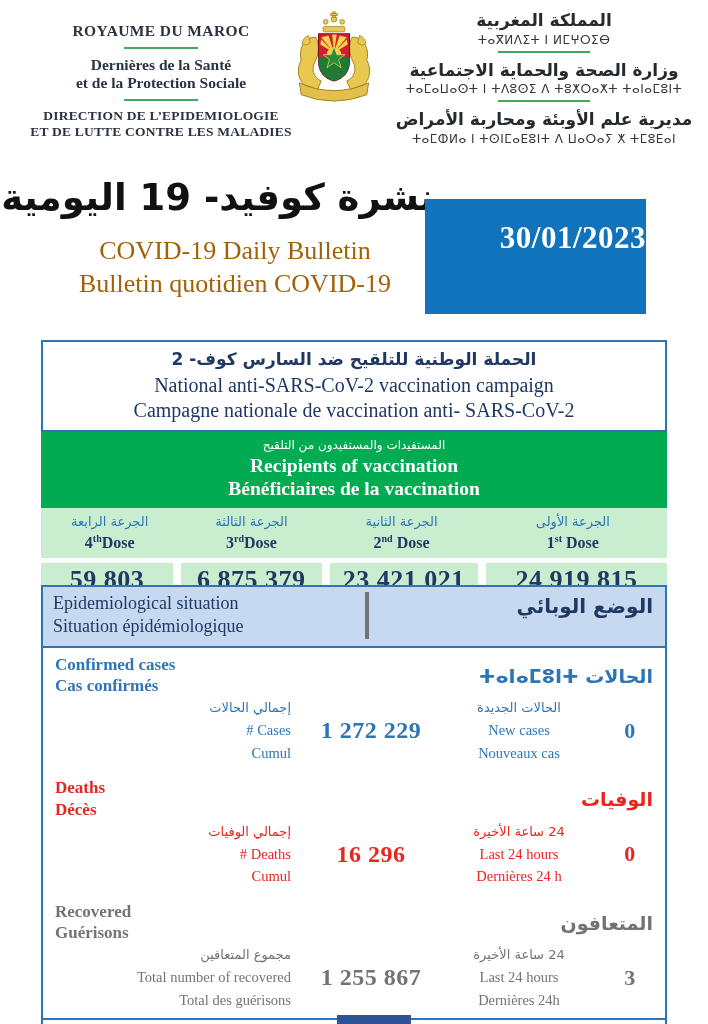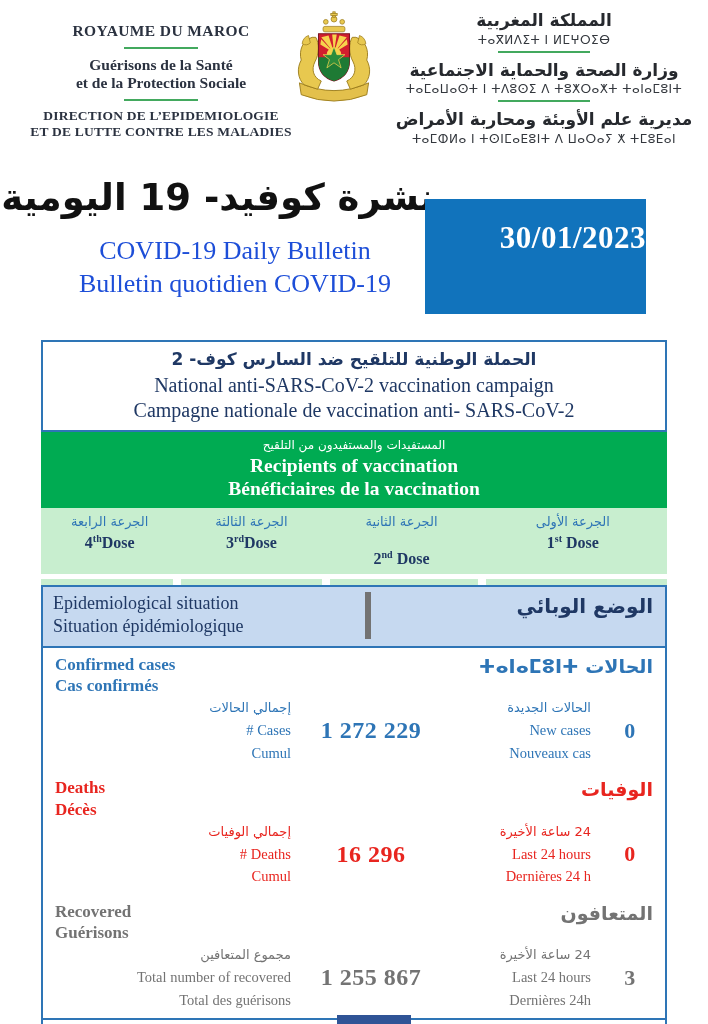--- a/index.html
+++ b/index.html
@@ -16,21 +16,21 @@
   .gsep{width:74px;height:2px;background:#43a95e;margin:7px auto 7px;}
   .gsep.g2{width:92px;margin:4px auto 5px;}
   .crest{position:absolute;left:288px;top:10px;width:92px;height:102px;}
   .hdr-right{position:absolute;left:386px;top:8px;width:316px;text-align:center;color:#26292e;}
   .hdr-right .abig{font-size:17px;font-weight:bold;line-height:1.45;white-space:nowrap;}
   .hdr-right .tif{font-size:12px;letter-spacing:.5px;color:#33373d;white-space:nowrap;}
 
   
   .title-block{position:absolute;left:36px;top:176px;width:398px;text-align:center;}
   .title-ar{font-size:37px;font-weight:bold;white-space:nowrap;margin-bottom:16px;color:#111;}
-  .title-en,.title-fr{font-size:26px;line-height:1.25;color:#1d4ed8;}
+  .title-en,.title-fr{font-size:26px;line-height:1.25;color:#a16207;}
   .date-box{position:absolute;left:425px;top:199px;width:221px;height:115px;box-sizing:border-box;
             padding-top:21px;text-align:center;}
   .date-text{color:#ffffff;font-size:31px;font-weight:bold;letter-spacing:.5px;}
 
   
   .vax{position:absolute;left:41px;top:340px;width:626px;}
   .vax-head{box-sizing:border-box;border:2px solid #2E75B6;padding:5px 4px 7px;text-align:center;}
   .vax-title-ar{font-size:17px;font-weight:bold;line-height:1.5;}
   .vax-title-en,.vax-title-fr{font-size:20px;line-height:1.25;}
   .vax-band{text-align:center;color:#ffffff;padding:4px 0 7px;}
@@ -39,47 +39,47 @@
   .dose-head{display:grid;grid-template-columns:130fr 138fr 146fr 178fr;padding:4px 0 6px;text-align:center;}
   .dose-ar{font-size:13px;line-height:1.6;}
   .dose-en{font-size:16px;font-weight:bold;line-height:1.15;}
   .dose-en sup{font-size:10px;}
   .dose-vals{display:grid;grid-template-columns:130fr 138fr 146fr 178fr;column-gap:8px;margin-top:5px;}
   .dose-val{text-align:center;font-size:26px;font-weight:bold;padding:2px 0 5px;letter-spacing:.5px;}
 
   
   .epi{position:absolute;left:41px;top:585px;width:626px;box-sizing:border-box;border:2px solid #2E75B6;}
   .epi-head{display:flex;align-items:flex-start;padding:5px 12px 7px 10px;border-bottom:2px solid #2E75B6;}
-  .epi-head-left{flex:0 0 52%;font-size:18px;line-height:1.3;border-right:6px solid #737373;}
+  .epi-head-left{flex:0 0 52%;font-size:18px;line-height:1.3;border-right:4px solid #737373;}
   .epi-head-ar{flex:1;text-align:right;font-size:20px;font-weight:bold;padding-top:2px;}
   .sec{padding:5px 0 7px;}
-  .sec-top{display:flex;justify-content:space-between;align-items:flex-start;padding:1px 12px 0;}
+  .sec-top{display:flex;justify-content:space-between;align-items:center;padding:1px 12px 0;}
   .sec-title{font-weight:bold;font-size:17px;line-height:1.25;}
   .sec-title-ar{font-size:19px;font-weight:bold;padding-top:1px;}
   .sec-row{display:grid;grid-template-columns:252px 152px 148px 1fr;align-items:center;margin-top:1px;}
   .stack{text-align:right;padding-right:4px;}
-  .stack.centered{text-align:right;}
+  .stack.centered{text-align:center;}
   .lab-ar{font-size:13px;line-height:1.7;}
   .lab{font-size:14.5px;line-height:1.55;}
   .val{text-align:center;font-size:24px;font-weight:600;letter-spacing:.5px;}
   .val.small{font-size:22px;font-weight:bold;}
   .epi-active{display:grid;grid-template-columns:230px 1fr 230px;align-items:center;
               border-top:2px solid #2E75B6;padding:4px 10px 6px;}
 
   .footer-box{position:absolute;left:337px;top:1015px;width:74px;height:9px;}
 </style>
 </head>
 <body>
 
 <div class="page">
 
   <div class="hdr-left">
     <div class="l1">ROYAUME DU MAROC</div>
     <div class="gsep"></div>
-    <div class="l2">Guérisons de la Santé</div>
+    <div class="l2">Dernières de la Santé</div>
     <div class="l2">et de la Protection Sociale</div>
     <div class="gsep"></div>
     <div class="l3">DIRECTION DE L’EPIDEMIOLOGIE</div>
     <div class="l3">ET DE LUTTE CONTRE LES MALADIES</div>
   </div>
 
   <div class="crest">
     <svg viewBox="0 0 100 112" width="92" height="102">
 
       <path d="M12 80 Q50 97 88 80 L86 93 Q50 107 14 93 Z" fill="#E3C04C" stroke="#9a7b1c" stroke-width="1"></path>
@@ -154,21 +154,21 @@
       <div>
         <div class="dose-ar ar" style="color: rgb(46, 117, 182);">الجرعة الرابعة</div>
         <div class="dose-en" style="color: rgb(31, 56, 100);"><span>4</span><sup>th</sup><span>Dose</span></div>
       </div>
       <div>
         <div class="dose-ar ar" style="color: rgb(46, 117, 182);">الجرعة الثالثة</div>
         <div class="dose-en" style="color: rgb(31, 56, 100);"><span>3</span><sup>rd</sup><span>Dose</span></div>
       </div>
       <div>
         <div class="dose-ar ar" style="color: rgb(46, 117, 182);">الجرعة الثانية</div>
-        <div class="dose-en" style="color: rgb(31, 56, 100); margin-top: 16px;"><span>2</span><sup>nd</sup><span> Dose</span></div>
+        <div class="dose-en" style="color: rgb(31, 56, 100);"><span>2</span><sup>nd</sup><span> Dose</span></div>
       </div>
       <div>
         <div class="dose-ar ar" style="color: rgb(46, 117, 182);">الجرعة الأولى</div>
         <div class="dose-en" style="color: rgb(31, 56, 100);"><span>1</span><sup>st</sup><span> Dose</span></div>
       </div>
     </div>
 
     <div class="dose-vals" style="color: rgb(31, 56, 100);">
       <div class="dose-val" style="background-color: rgb(200, 238, 207);">59 803</div>
       <div class="dose-val" style="background-color: rgb(200, 238, 207);">6 875 379</div>

